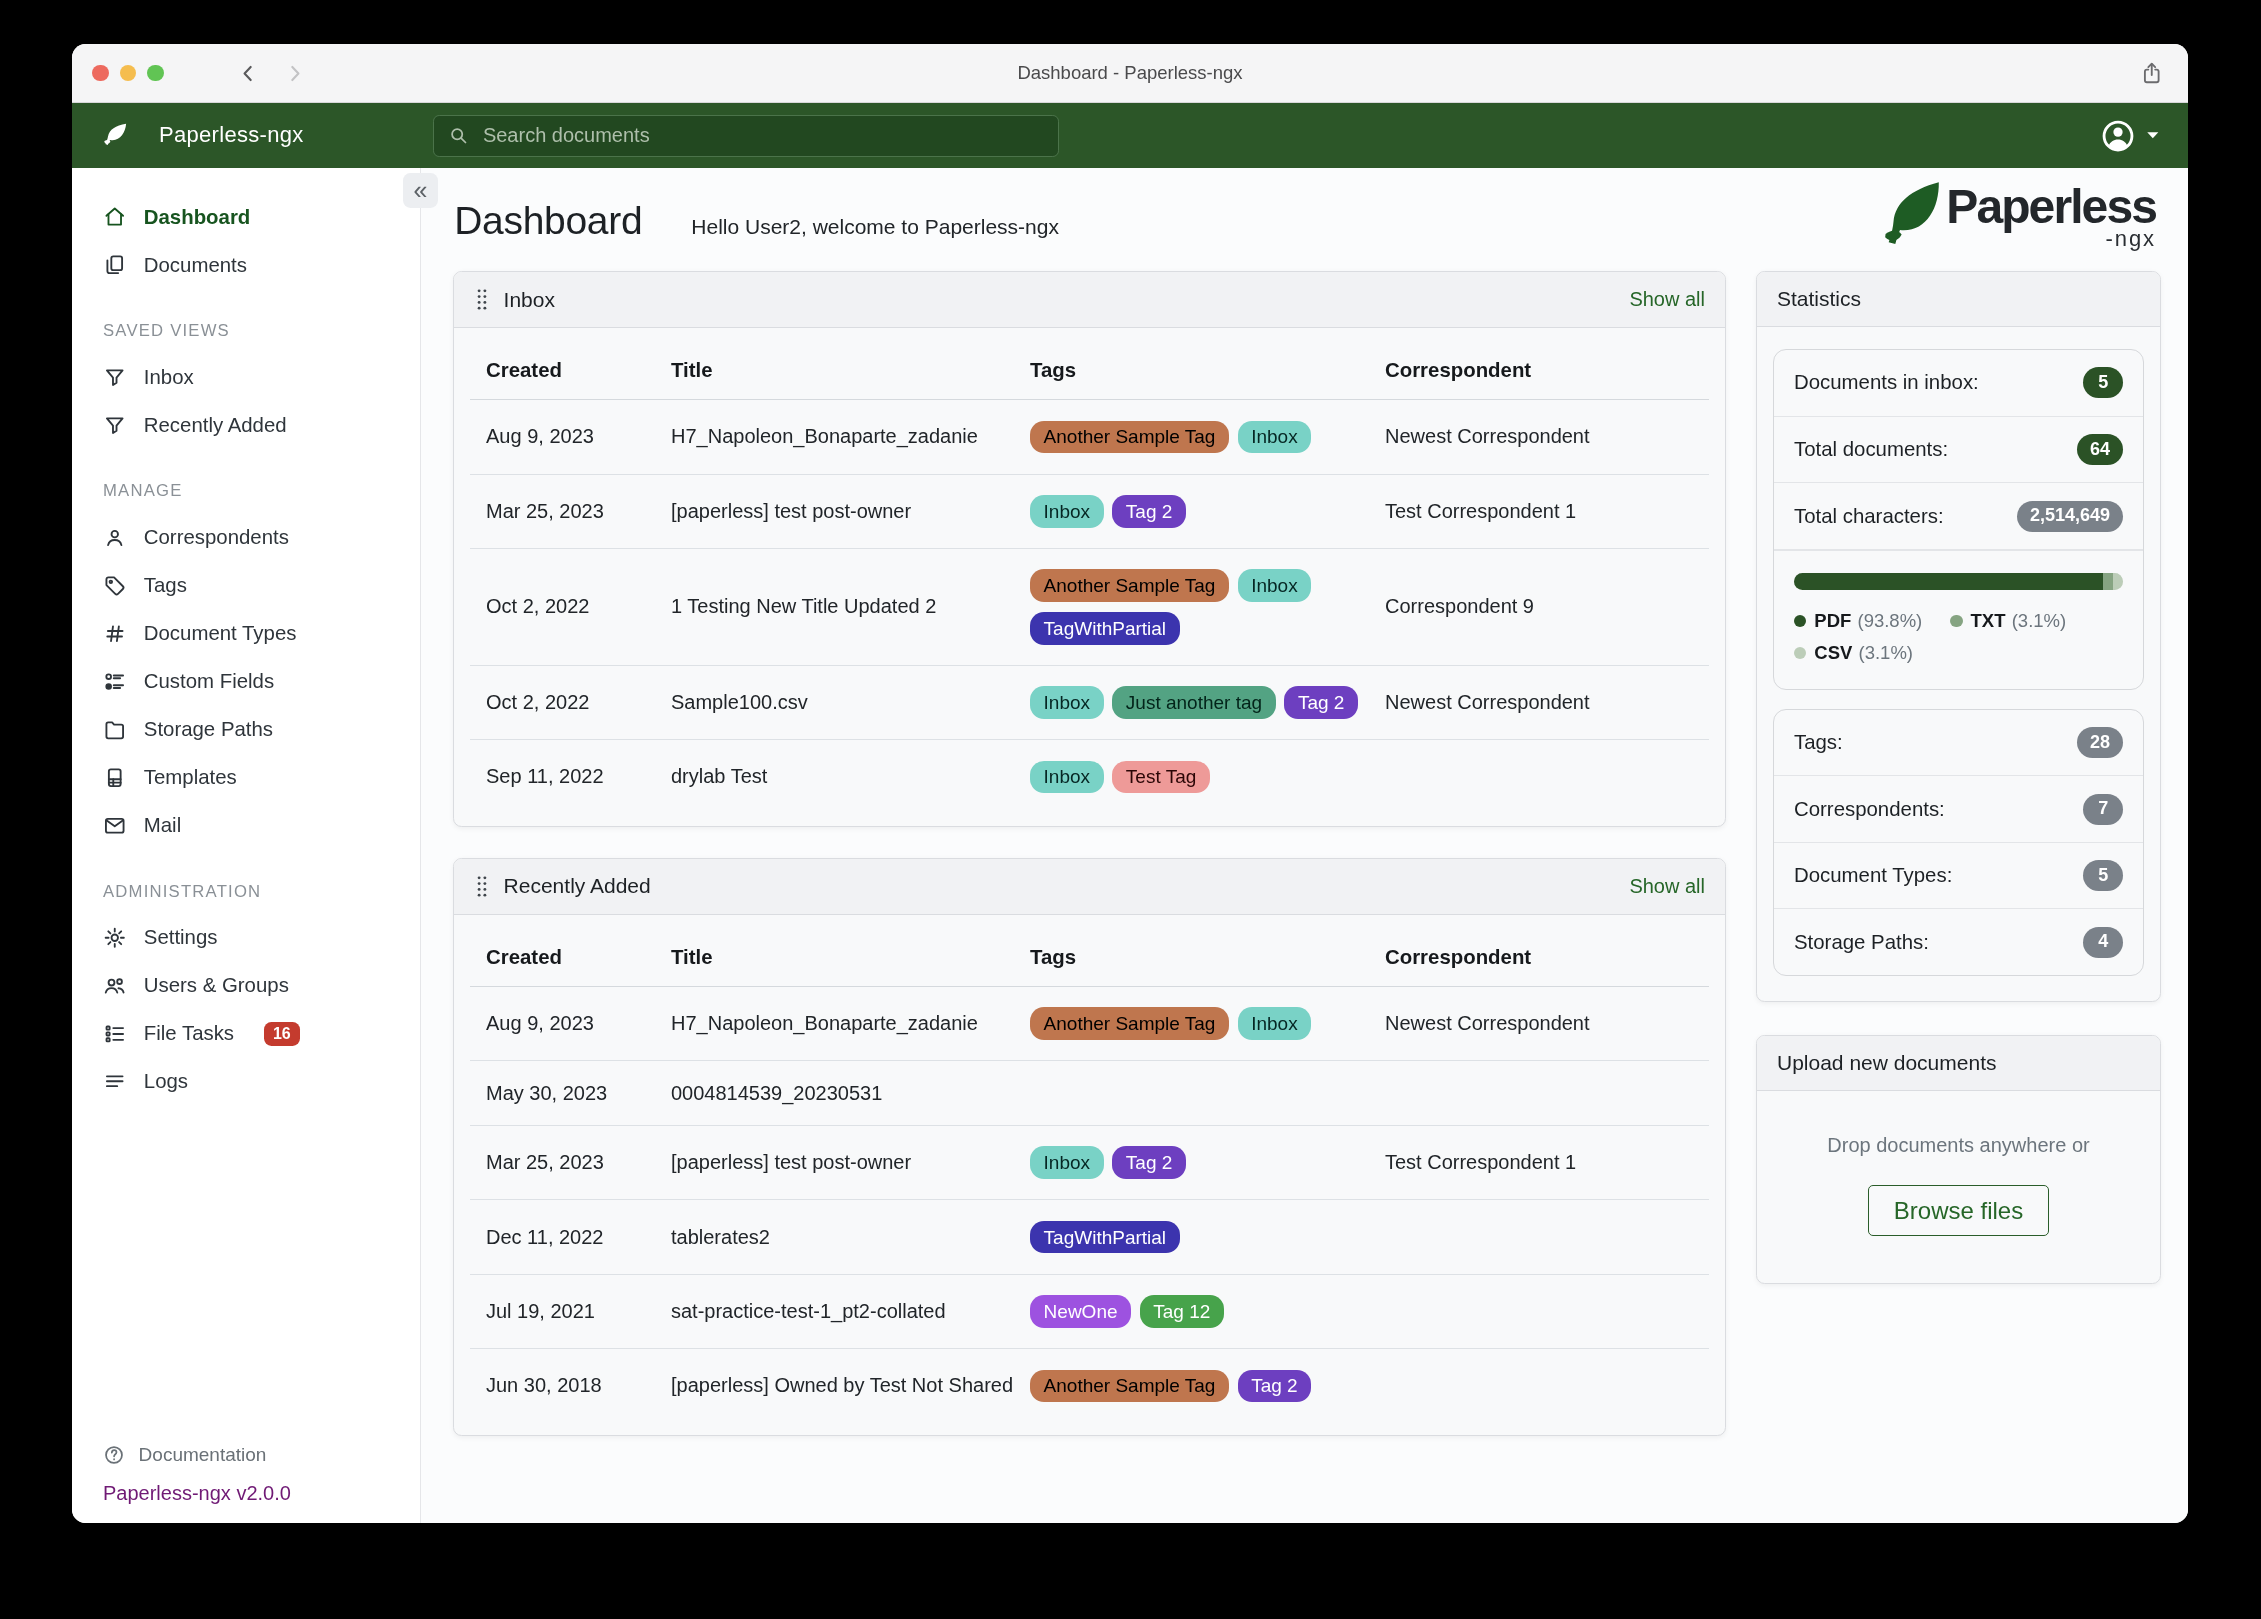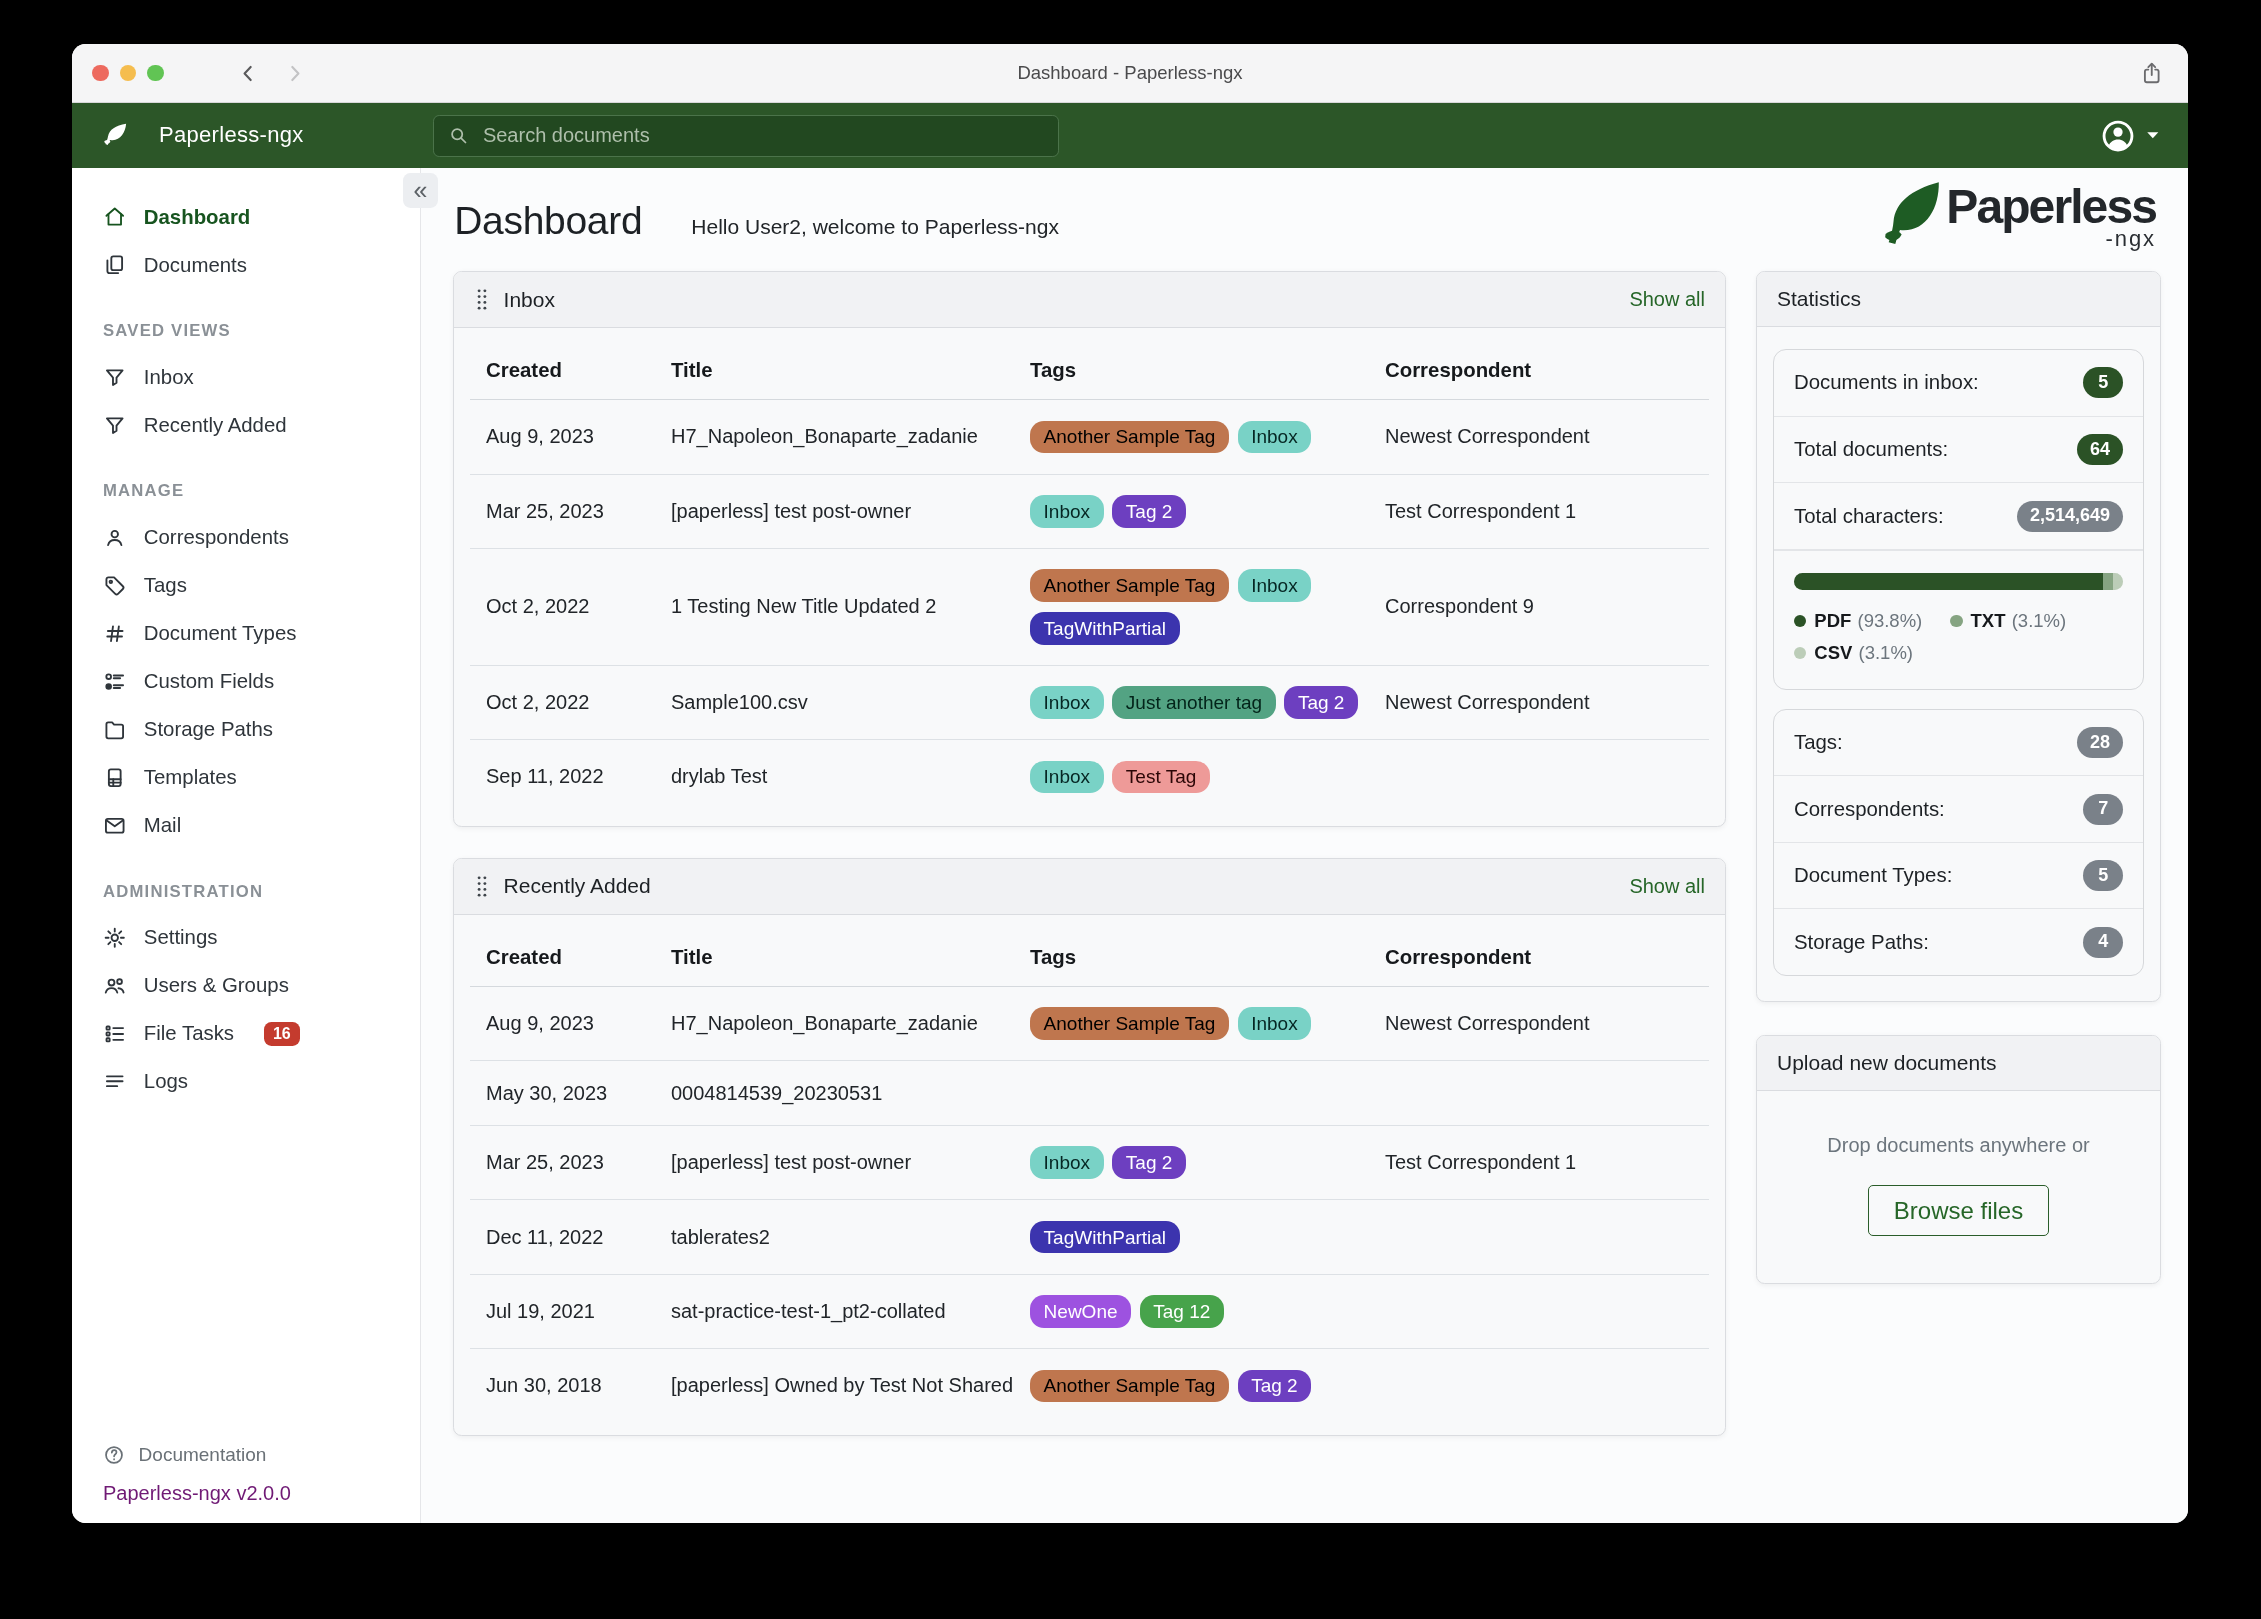--- a/index.html
+++ b/index.html
@@ -42,21 +42,21 @@
   .avatar-btn{display:flex;align-items:center;gap:10px;padding-right:28px}
   .avatar-btn .avatar-svg{width:36px;height:36px}
   
   .app-body{flex:1;display:flex;min-height:0;position:relative}
   .sidebar{width:349px;flex:0 0 auto;background:#fff;border-right:1.2px solid #e5e6e9;
     display:flex;flex-direction:column;padding-top:25px;box-sizing:border-box}
   .nav-item{display:flex;align-items:center;gap:17.3px;padding-left:31px;height:48px;
     font-size:20.4px;color:#2f353b;cursor:default}
   .nav-item svg{width:23.5px;height:23.5px;flex:0 0 auto}
   .nav-item.active{color:#17541f;font-weight:700}
-  .section-header{padding:32px 0 12.3px 31px;font-size:16.7px;letter-spacing:1.2px;color:#8a9096;font-weight:700}
+  .section-header{padding:32px 0 12.3px 31px;font-size:16.7px;letter-spacing:1.2px;color:#8a9096;font-weight:400}
   .badge-red{margin-left:12.3px;background:#c43b2e;color:#fff;font-size:16px;font-weight:700;
     border-radius:7.4px;padding:3.1px 9.3px;line-height:1.1}
   .sidebar-footer{margin-top:auto;padding:0 0 16px 31px}
   .doc-link{display:flex;align-items:center;gap:13.6px;color:#6a7177;font-size:19px;height:41px}
   .doc-link svg{width:22px;height:22px}
   .version{color:#701a75;font-size:20px;padding:6.2px 0 2.5px 0}
   .collapse-btn{position:absolute;left:331px;top:5px;width:35px;height:35px;border-radius:7.4px;
     background:#eceef1;color:#5c6166;display:flex;align-items:center;justify-content:center;
     font-size:25px;z-index:6;line-height:1}
   

